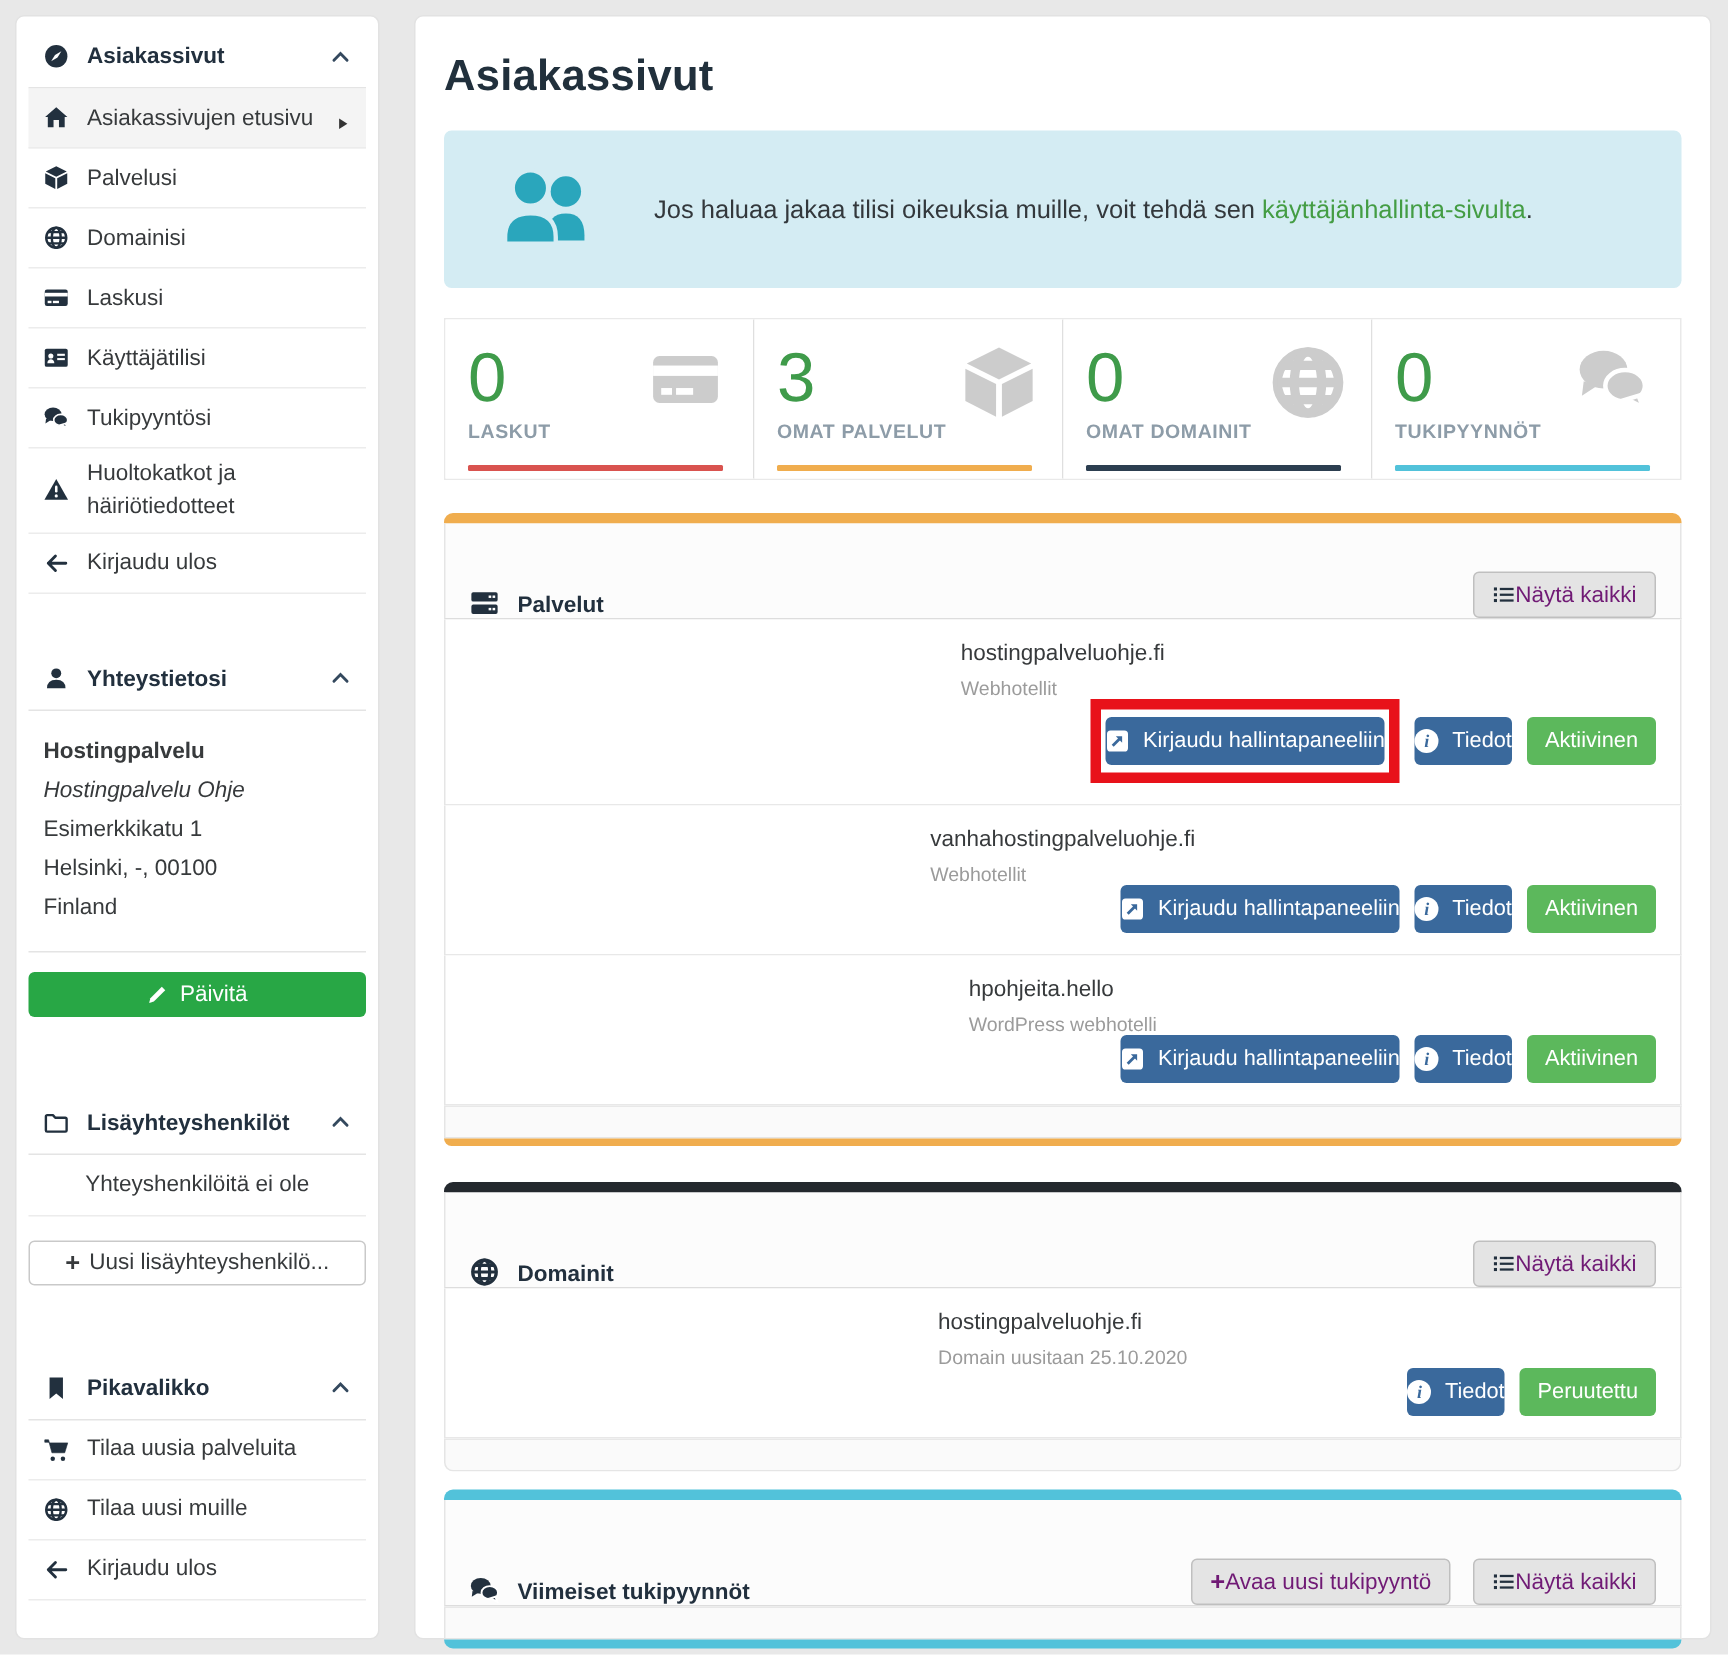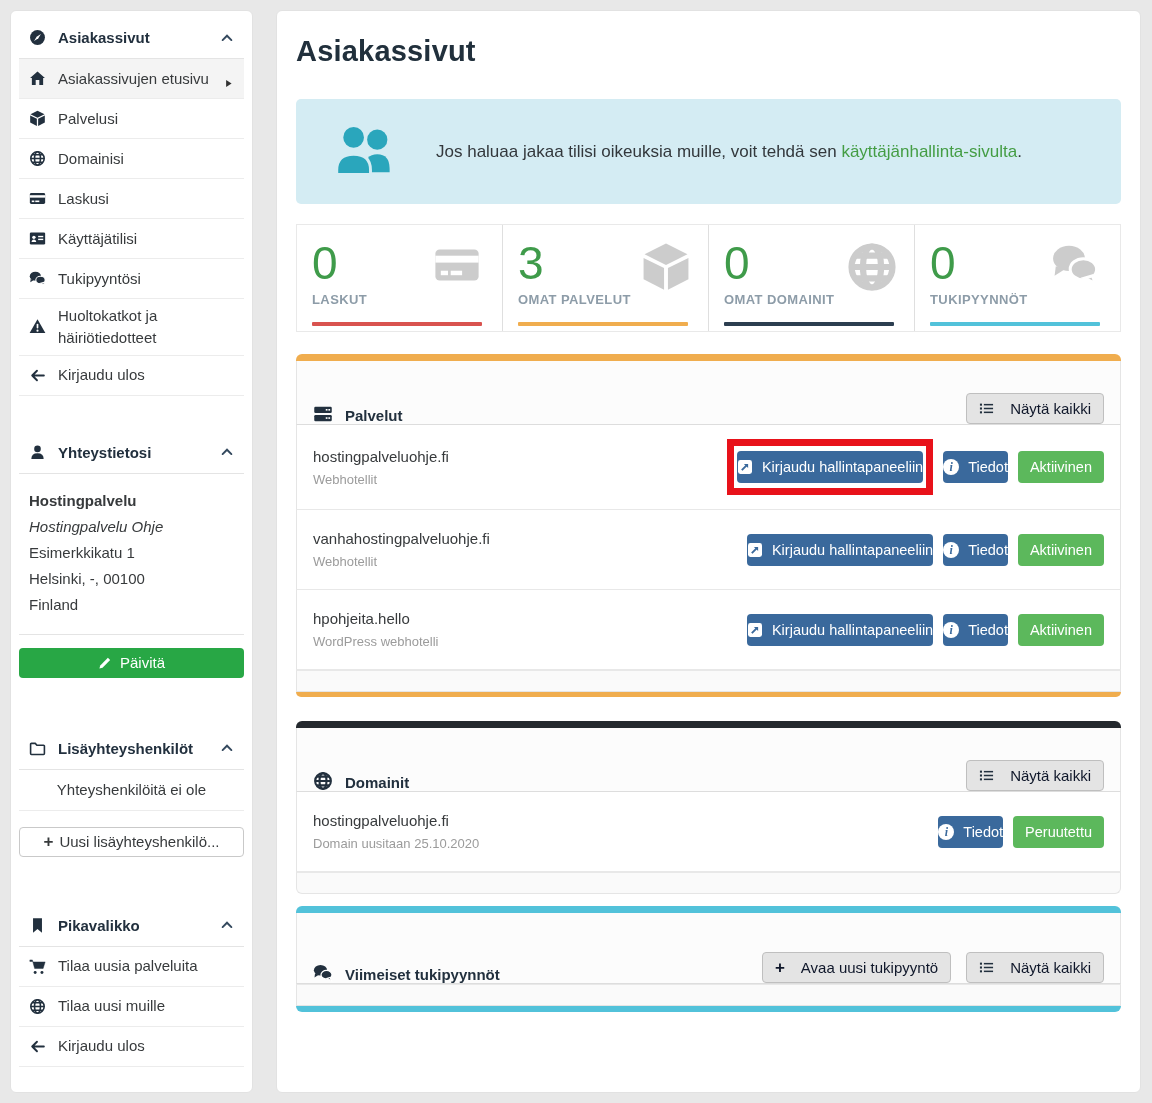--- a/index.html
+++ b/index.html
@@ -47,21 +47,21 @@
     border:1px solid #c9c9c9; border-radius:4px; font-size:15px; font-family:inherit;
     display:flex; align-items:center; justify-content:center; gap:6px; cursor:pointer;
   }
   .plus { font-weight:bold; font-size:17px; line-height:1; }
 
   
   .main-card { left:276px; width:865px; height:1083px; padding:24px 19px; }
   h1.page-title { font-size:29px; font-weight:bold; color:#21303c; letter-spacing:.2px; }
 
   .banner {
-    margin-top:31px; height:105px; background:#d4ecf3; border-radius:5px;
+    margin-top:19px; height:105px; background:#d4ecf3; border-radius:5px;
     display:flex; align-items:center;
   }
   .banner-icon { width:140px; display:flex; justify-content:center; color:#2aa6bc; flex:none; }
   .banner-icon svg { width:72px; height:56px; }
   .banner-text { font-size:17px; color:#33383c; padding-right:30px; }
   .banner-text a { color:#449d44; text-decoration:none; cursor:pointer; }
 
   .stats { margin-top:20px; display:flex; border:1px solid #e9e9e9; }
   .stat {
     flex:1 1 0; position:relative; height:106px; padding:14px 15px 0 15px;
@@ -79,28 +79,28 @@
   .panel-top { height:7px; border-radius:6px 6px 0 0; }
   .panel-header {
     display:flex; align-items:flex-end; gap:12px; padding:0 16px; height:64px;
     background:#fcfcfc; border:1px solid #e5e5e5; border-top:none; border-bottom:1px solid #ddd;
   }
   .panel-header .icon { width:20px; height:20px; }
   .panel-title { font-size:15px; font-weight:bold; color:#22303e; }
   .header-actions { margin-left:auto; display:flex; gap:15px; }
   .btn-light {
     background:#e4e4e4; border:1px solid #bfbfbf; border-radius:4px; height:31px;
-    padding:0 12px; font-size:15px; color:#0f172a; font-family:inherit;
-    display:inline-flex; align-items:center; gap:16px; cursor:pointer;
+    padding:0 12px; font-size:15px; color:#701a75; font-family:inherit;
+    display:inline-flex; align-items:center; gap:0; cursor:pointer;
   }
   .btn-light .icon { width:15px; height:15px; color:#22303e; }
 
   .prow {
     display:flex; align-items:center; padding:14px 16px; min-height:80px;
-    background:#fff; border:1px solid #e5e5e5; border-top:none; border-bottom:1px solid #e8e8e8;
+    background:#fff; border:1px solid #e5e5e5; border-top:none; border-bottom:1px solid #e8e8e8;flex-direction:column;
   }
   .prow-name { font-size:15px; color:#373a3c; }
   .prow-sub { font-size:13px; color:#9b9b9b; margin-top:7px; }
   .prow-actions { margin-left:auto; display:flex; align-items:center; gap:10px; }
   .btn-blue {
     background:#3a699c; color:#fff; border:none; border-radius:4px; height:32px;
     padding:0 0; font-size:14.5px; font-family:inherit;
     display:inline-flex; align-items:center; gap:9px; cursor:pointer;
   }
   .btn-green {

